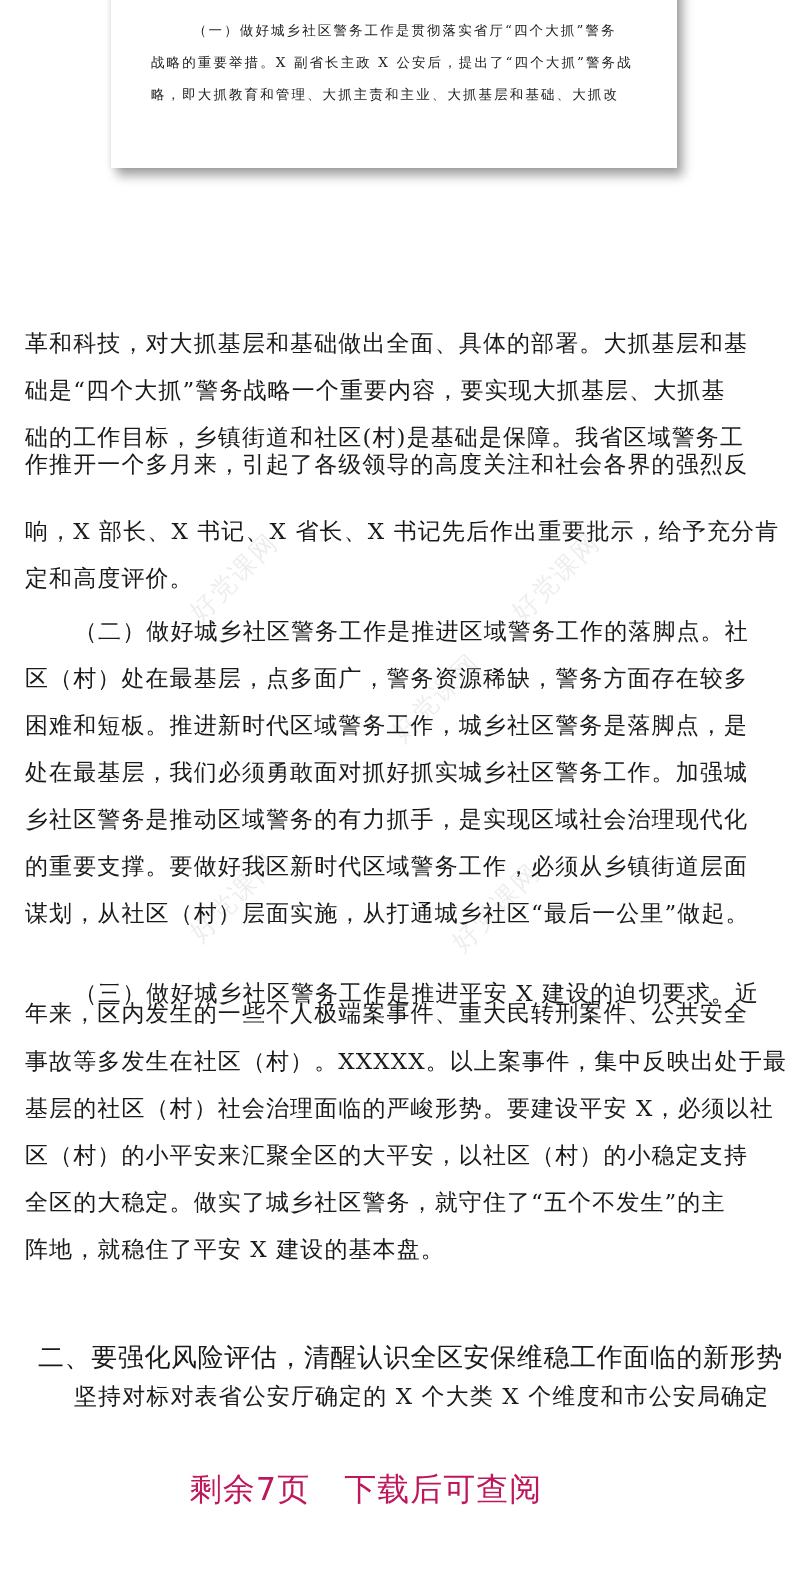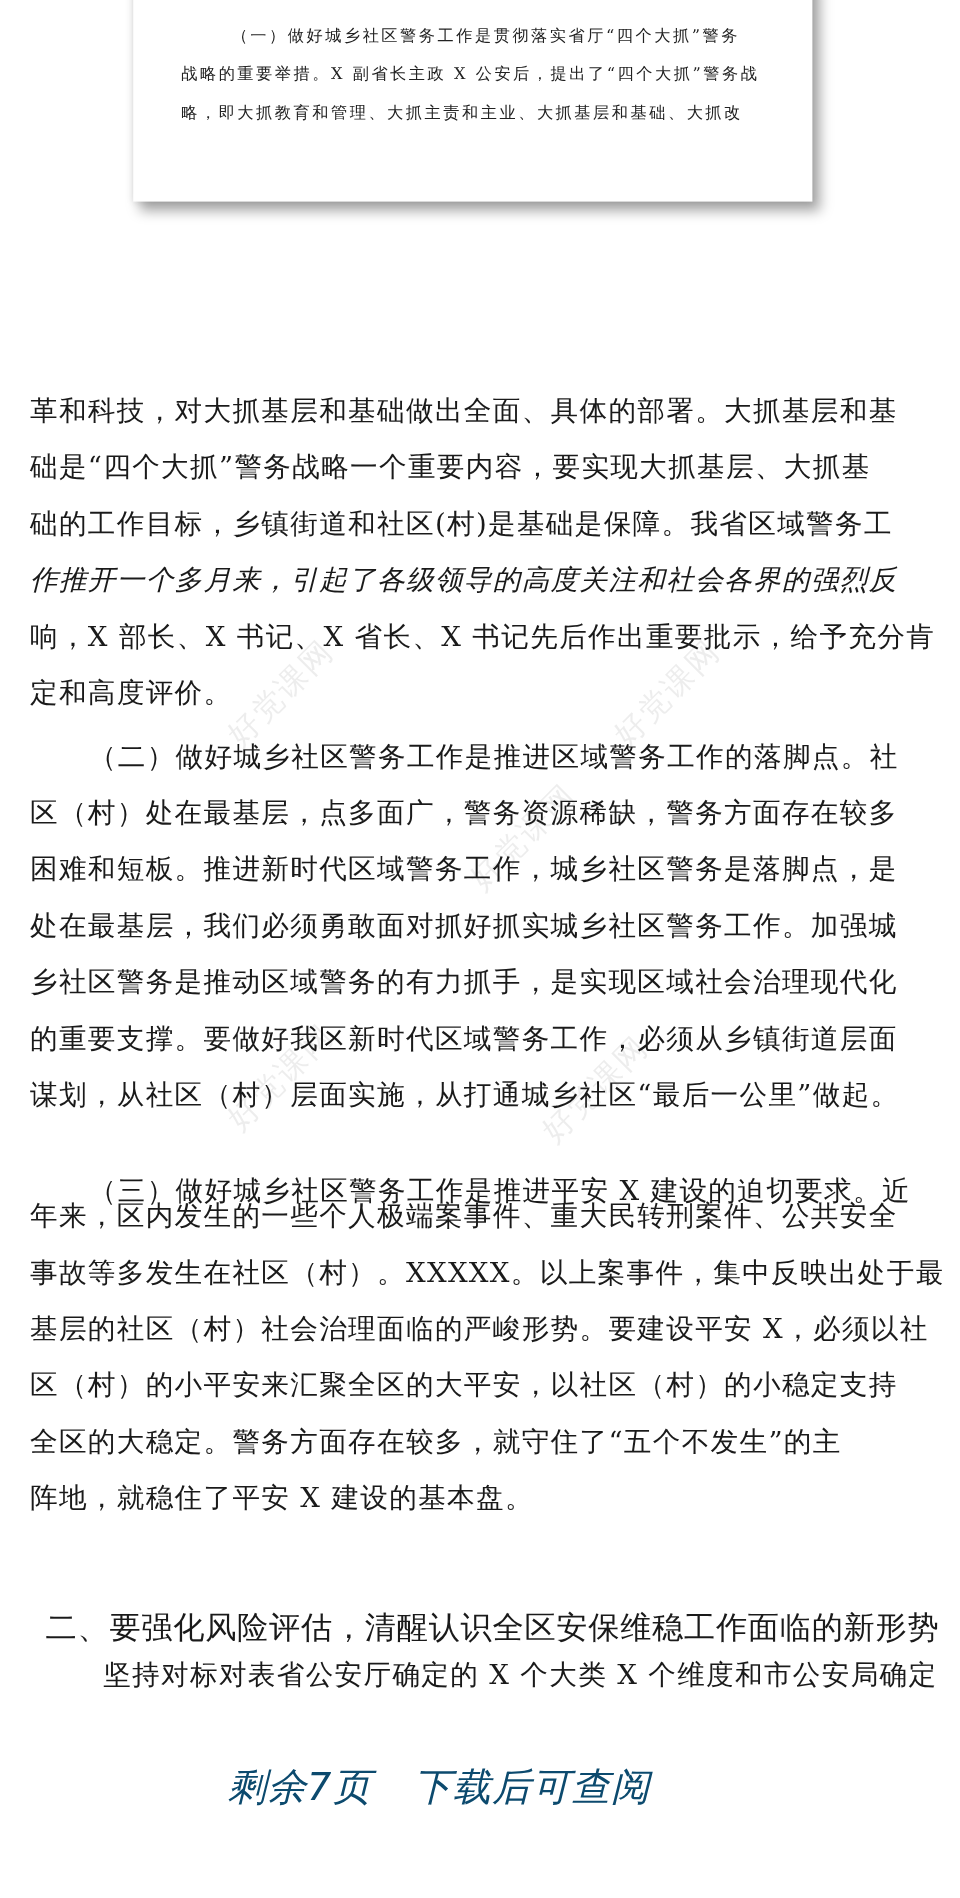--- a/index.html
+++ b/index.html
@@ -77,23 +77,22 @@
     }
 
     .footer-note {
       position: absolute;
       left: 0;
       width: 732px;
       top: 1468px;
       text-align: center;
       font-family: "DejaVu Sans", "Liberation Sans", sans-serif;
       font-size: 32px;
-      color: #0c4a6e;
+      color: #be185d;
       letter-spacing: 1px;
-      font-style: italic;
     }
     .footer-note span { display: inline-block; }
     .footer-note .gap { width: 34px; }
   </style>
 </head>
 <body>
 
 <div class="card-wrap">
   <div class="card">
     <div class="card-line cut" style="left:40px; top:8px; font-size:12px; color:#888;">·····················</div>
@@ -106,46 +105,46 @@
 <div class="wm" style="left:178px; top:560px;">好党课网</div>
 <div class="wm" style="left:500px; top:560px;">好党课网</div>
 <div class="wm" style="left:380px; top:680px;">好党课网</div>
 <div class="wm" style="left:178px; top:880px;">好党课网</div>
 <div class="wm" style="left:440px; top:890px;">好党课网</div>
 
 <div>
   <div class="line" style="top:329px;">革和科技，对大抓基层和基础做出全面、具体的部署。大抓基层和基</div>
   <div class="line" style="top:376px;">础是“四个大抓”警务战略一个重要内容，要实现大抓基层、大抓基</div>
   <div class="line" style="top:423px;">础的工作目标，乡镇街道和社区(村)是基础是保障。我省区域警务工</div>
-  <div class="line" style="top:470px;font-style:italic;">作推开一个多月来，引起了各级领导的高度关注和社会各界的强烈反</div>
+  <div class="line" style="top:450px;">作推开一个多月来，引起了各级领导的高度关注和社会各界的强烈反</div>
   <div class="line" style="top:517px;">响，X 部长、X 书记、X 省长、X 书记先后作出重要批示，给予充分肯</div>
   <div class="line" style="top:564px;">定和高度评价。</div>
 </div>
 
 <div>
   <div class="line indent" style="top:617px;">（二）做好城乡社区警务工作是推进区域警务工作的落脚点。社</div>
   <div class="line" style="top:664px;">区（村）处在最基层，点多面广，警务资源稀缺，警务方面存在较多</div>
   <div class="line" style="top:711px;">困难和短板。推进新时代区域警务工作，城乡社区警务是落脚点，是</div>
   <div class="line" style="top:758px;">处在最基层，我们必须勇敢面对抓好抓实城乡社区警务工作。加强城</div>
   <div class="line" style="top:805px;">乡社区警务是推动区域警务的有力抓手，是实现区域社会治理现代化</div>
   <div class="line" style="top:852px;">的重要支撑。要做好我区新时代区域警务工作，必须从乡镇街道层面</div>
   <div class="line" style="top:899px;">谋划，从社区（村）层面实施，从打通城乡社区“最后一公里”做起。</div>
 </div>
 
 <div>
   <div class="line indent" style="top:953px;margin-top:26px;">（三）做好城乡社区警务工作是推进平安 X 建设的迫切要求。近</div>
   <div class="line" style="top:1000px;font-family:Liberation Serif, serif;">年来，区内发生的一些个人极端案事件、重大民转刑案件、公共安全</div>
   <div class="line" style="top:1047px;">事故等多发生在社区（村）。XXXXX。以上案事件，集中反映出处于最</div>
   <div class="line" style="top:1094px;">基层的社区（村）社会治理面临的严峻形势。要建设平安 X，必须以社</div>
   <div class="line" style="top:1141px;">区（村）的小平安来汇聚全区的大平安，以社区（村）的小稳定支持</div>
-  <div class="line" style="top:1188px;">全区的大稳定。警务方面存在较多，就守住了“五个不发生”的主</div>
+  <div class="line" style="top:1188px;">全区的大稳定。做实了城乡社区警务，就守住了“五个不发生”的主</div>
   <div class="line" style="top:1235px;">阵地，就稳住了平安 X 建设的基本盘。</div>
 </div>
 
 <div class="heading" style="top:1310px;">二、要强化风险评估，清醒认识全区安保维稳工作面临的新形势</div>
 
 <div>
-  <div class="line indent" style="top:1382px;margin-left:12px;">坚持对标对表省公安厅确定的 X 个大类 X 个维度和市公安局确定</div>
+  <div class="line indent" style="top:1382px;">坚持对标对表省公安厅确定的 X 个大类 X 个维度和市公安局确定</div>
 </div>
 
 <div class="footer-note">
   <span>剩余7页</span><span class="gap"></span><span>下载后可查阅</span>
 </div>
 
 </body></html>

